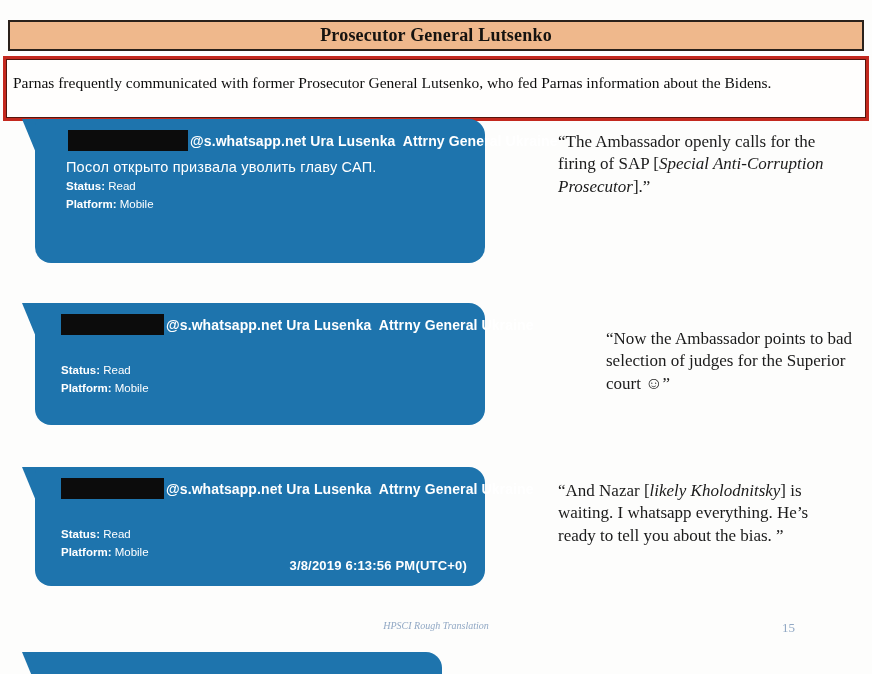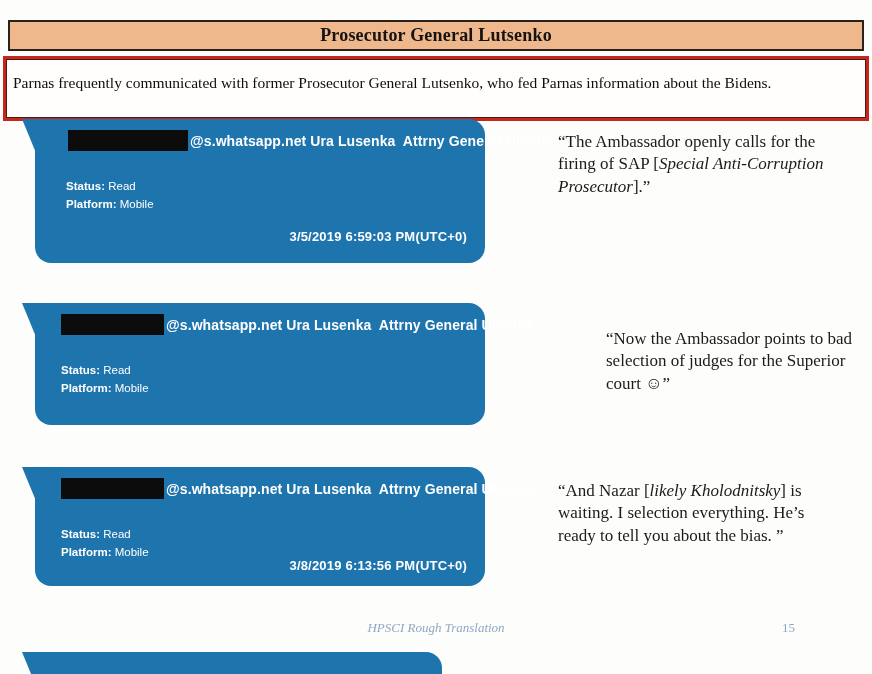--- a/index.html
+++ b/index.html
@@ -81,21 +81,21 @@
     font-family:"Liberation Serif", serif;font-size:17px;line-height:1.32;color:#1b1b1b;
   }
   .t1{top:131px;}
   .t2{top:328px;margin-left:48px;}
   .t3{top:480px;}
   .translation .it{font-style:italic;}
 
   
   .footer-caption{
     position:absolute;top:620px;left:0;right:0;text-align:center;
-    font-family:"Liberation Serif", serif;font-style:italic;font-size:13px;color:var(--footer);
+    font-family:"Liberation Serif", serif;font-style:italic;font-size:10px;color:var(--footer);
   }
   .page-number{
     position:absolute;top:620px;left:782px;
     font-family:"Liberation Serif", serif;font-size:13px;color:var(--footer);
   }
 </style>
 </head>
 <body style="--blue: #1e74ad; --tan: #efb88c; --tanborder: #2a211b; --red: #c3281e; --redact: #0c0c0c; --footer: #91a8c4;">
 
 <div class="title-bar">
@@ -106,29 +106,29 @@
   <span>Parnas frequently communicated with former Prosecutor General Lutsenko, who fed Parnas information about the Bidens.</span>
 </div>
 
 <div class="bubble row1">
   <div class="tail"></div>
   <div class="body">
     <div class="sender-row">
       <span class="redaction"></span>
       <span class="sender">@s.whatsapp.net Ura Lusenka  Attrny General Ukraine</span>
     </div>
+    <div class="msg-text">Посол открыто призвала уволить главу САП.</div>
     <div class="meta status">
       <span class="lbl">Status:</span>
       <span>Read</span>
     </div>
     <div class="meta platform">
       <span class="lbl">Platform:</span>
       <span>Mobile</span>
     </div>
-    <div class="timestamp">3/5/2019 6:59:03 PM(UTC+0)</div>
   </div>
 </div>
 <div class="translation t1"><span>“The Ambassador openly calls for the firing of SAP [</span><span class="it">Special Anti-Corruption Prosecutor</span><span>].”</span></div>
 
 <div class="bubble row2">
   <div class="tail"></div>
   <div class="body">
     <div class="sender-row">
       <span class="redaction"></span>
       <span class="sender">@s.whatsapp.net Ura Lusenka  Attrny General Ukraine</span>
@@ -156,21 +156,21 @@
       <span class="lbl">Status:</span>
       <span>Read</span>
     </div>
     <div class="meta platform">
       <span class="lbl">Platform:</span>
       <span>Mobile</span>
     </div>
     <div class="timestamp">3/8/2019 6:13:56 PM(UTC+0)</div>
   </div>
 </div>
-<div class="translation t3"><span>“And Nazar [</span><span class="it">likely Kholodnitsky</span><span>] is waiting. I selection everything. He’s ready to tell you about the bias. ”</span></div>
+<div class="translation t3"><span>“And Nazar [</span><span class="it">likely Kholodnitsky</span><span>] is waiting. I whatsapp everything. He’s ready to tell you about the bias. ”</span></div>
 
 <div class="footer-caption">HPSCI Rough Translation</div>
 <div class="page-number">15</div>
 
 <div class="bubble partial">
   <div class="tail"></div>
   <div class="body"></div>
 </div>
 
 </body></html>

